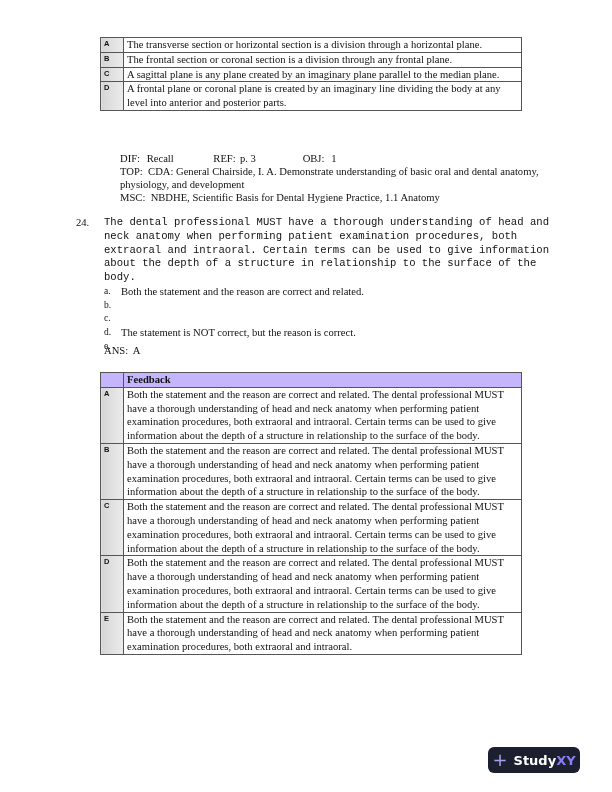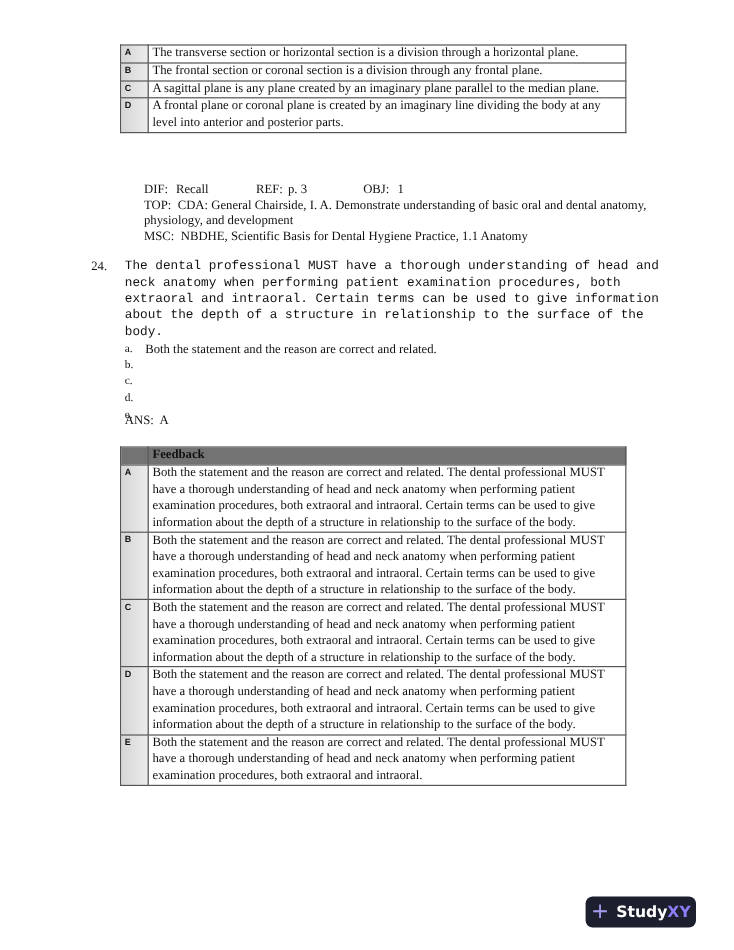--- a/index.html
+++ b/index.html
@@ -7,21 +7,21 @@
       width: 612px; height: 792px; background: #ffffff; position: relative; overflow: hidden;
       font-family: "Liberation Serif", serif; color: #111; font-size: 10.6px;
     }
     .tbl { position: absolute; left: 100px; width: 422px; border-collapse: collapse; }
     .tbl td { border: 1px solid #555; vertical-align: top; padding: 0 2px 0 3px; line-height: 13.8px; }
     .tbl td.lbl {
       width: 19px; background: linear-gradient(to right, #d6d6d6, #ececec);
       font-family: "Liberation Sans", sans-serif; font-weight: bold; font-size: 7.5px;
       padding: 1px 0 0 3px; line-height: 10px;
     }
-    .tbl tr.hdr td { background: #737373; font-weight: bold; }
+    .tbl tr.hdr td { background: #c4b5fd; font-weight: bold; }
     #tbl1 { top: 37px; }
     #tbl2 { top: 372px; }
     .meta { position: absolute; left: 120px; line-height: 13.5px; }
     .meta span.k { display: inline-block; }
     .q { position: absolute; left: 76px; top: 216px; width: 480px; line-height: 13.8px; }
     .q .num { position: absolute; left: 0; top: 0; }
     .q .stem { margin-left: 28px; width: 452px; font-family: Liberation Mono, monospace; }
     .opts { margin-left: 28px; margin-top: 0; }
     .opt { display: flex; line-height: 13.7px; }
     .opt .letter { width: 17px; font-size: 9.5px; }
@@ -85,20 +85,21 @@
       <span>Both the statement and the reason are correct and related.</span>
     </div>
     <div class="opt">
       <span class="letter">b.</span>
     </div>
     <div class="opt">
       <span class="letter">c.</span>
     </div>
     <div class="opt">
       <span class="letter">d.</span>
+      <span>The statement is NOT correct, but the reason is correct.</span>
     </div>
     <div class="opt">
       <span class="letter">e.</span>
     </div>
   </div>
 </div>
 
 <div class="ans">
   <span>ANS:</span>&nbsp;
   <span>A</span>

